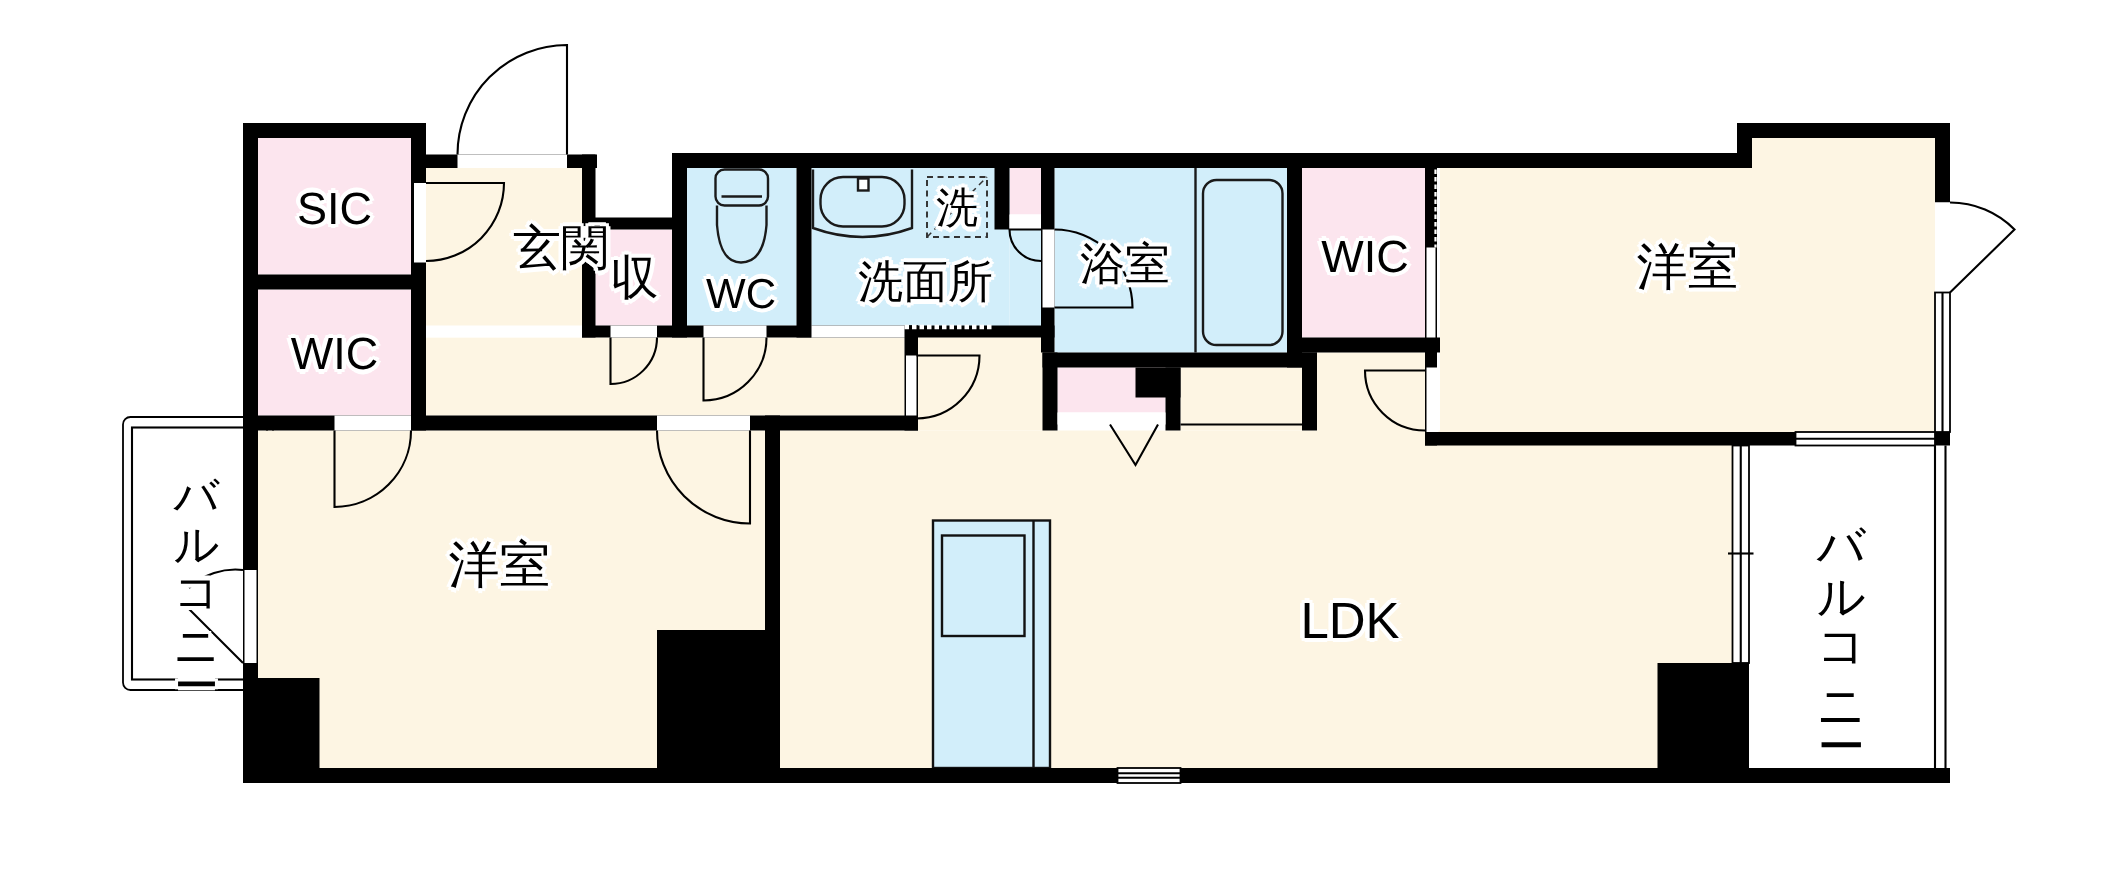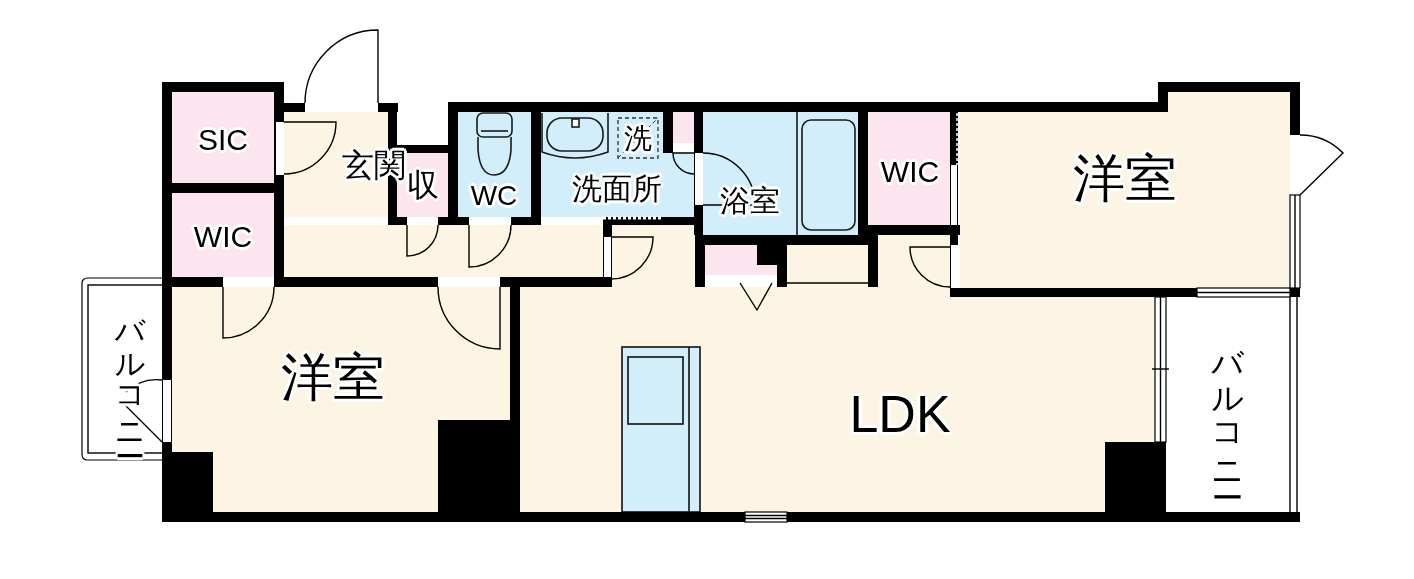--- a/index.html
+++ b/index.html
@@ -31,21 +31,21 @@
       position: absolute;
       transform: translate(-50%, -50%);
       color: #000;
       white-space: nowrap;
       line-height: 1;
       text-shadow:
         2px 0 0 #fff, -2px 0 0 #fff, 0 2px 0 #fff, 0 -2px 0 #fff,
         2px 2px 0 #fff, -2px -2px 0 #fff, 2px -2px 0 #fff, -2px 2px 0 #fff,
         3px 0 0 #fff, -3px 0 0 #fff, 0 3px 0 #fff, 0 -3px 0 #fff;
     }
-    .lg { font-size: 52px; }
+    .lg { font-size: 34px; }
     .md { font-size: 30px; }
     .sm { font-size: 28px; }
     .vertical {
       writing-mode: vertical-rl;
       text-orientation: upright;
       font-size: 30px;
       letter-spacing: 2px;
     }
   </style>
 </head>
@@ -217,21 +217,21 @@
     </g>
   </svg>
 
   <div class="label md" style="left:223px; top:140px;">SIC</div>
   <div class="label md" style="left:223px; top:237px;">WIC</div>
   <div class="label md" style="left:337px; top:165px; font-size:32px;margin-left:37px;">玄関</div>
   <div class="label md" style="left:423px; top:185px; font-size:32px;">収</div>
   <div class="label sm" style="left:494px; top:196px;">WC</div>
   <div class="label sm" style="left:638px; top:139px;">洗</div>
   <div class="label md" style="left:617px; top:189px;">洗面所</div>
-  <div class="label md" style="left:750px; top:177px;margin-top:24px;">浴室</div>
+  <div class="label md" style="left:750px; top:177px;">浴室</div>
   <div class="label md" style="left:910px; top:172px;">WIC</div>
 
   <div class="label lg" style="left:1125px; top:178px;">洋室</div>
 
   <div class="label lg" style="left:333px; top:377px;">洋室</div>
 
   <div class="label lg" style="left:900px; top:376px;margin-top:38px;">LDK</div>
 
   <div class="label vertical" style="left:130px; top:370px;">バルコニー</div>
   <div class="label vertical" style="left:1228px; top:405px; font-size:32px;">バルコニー</div>

